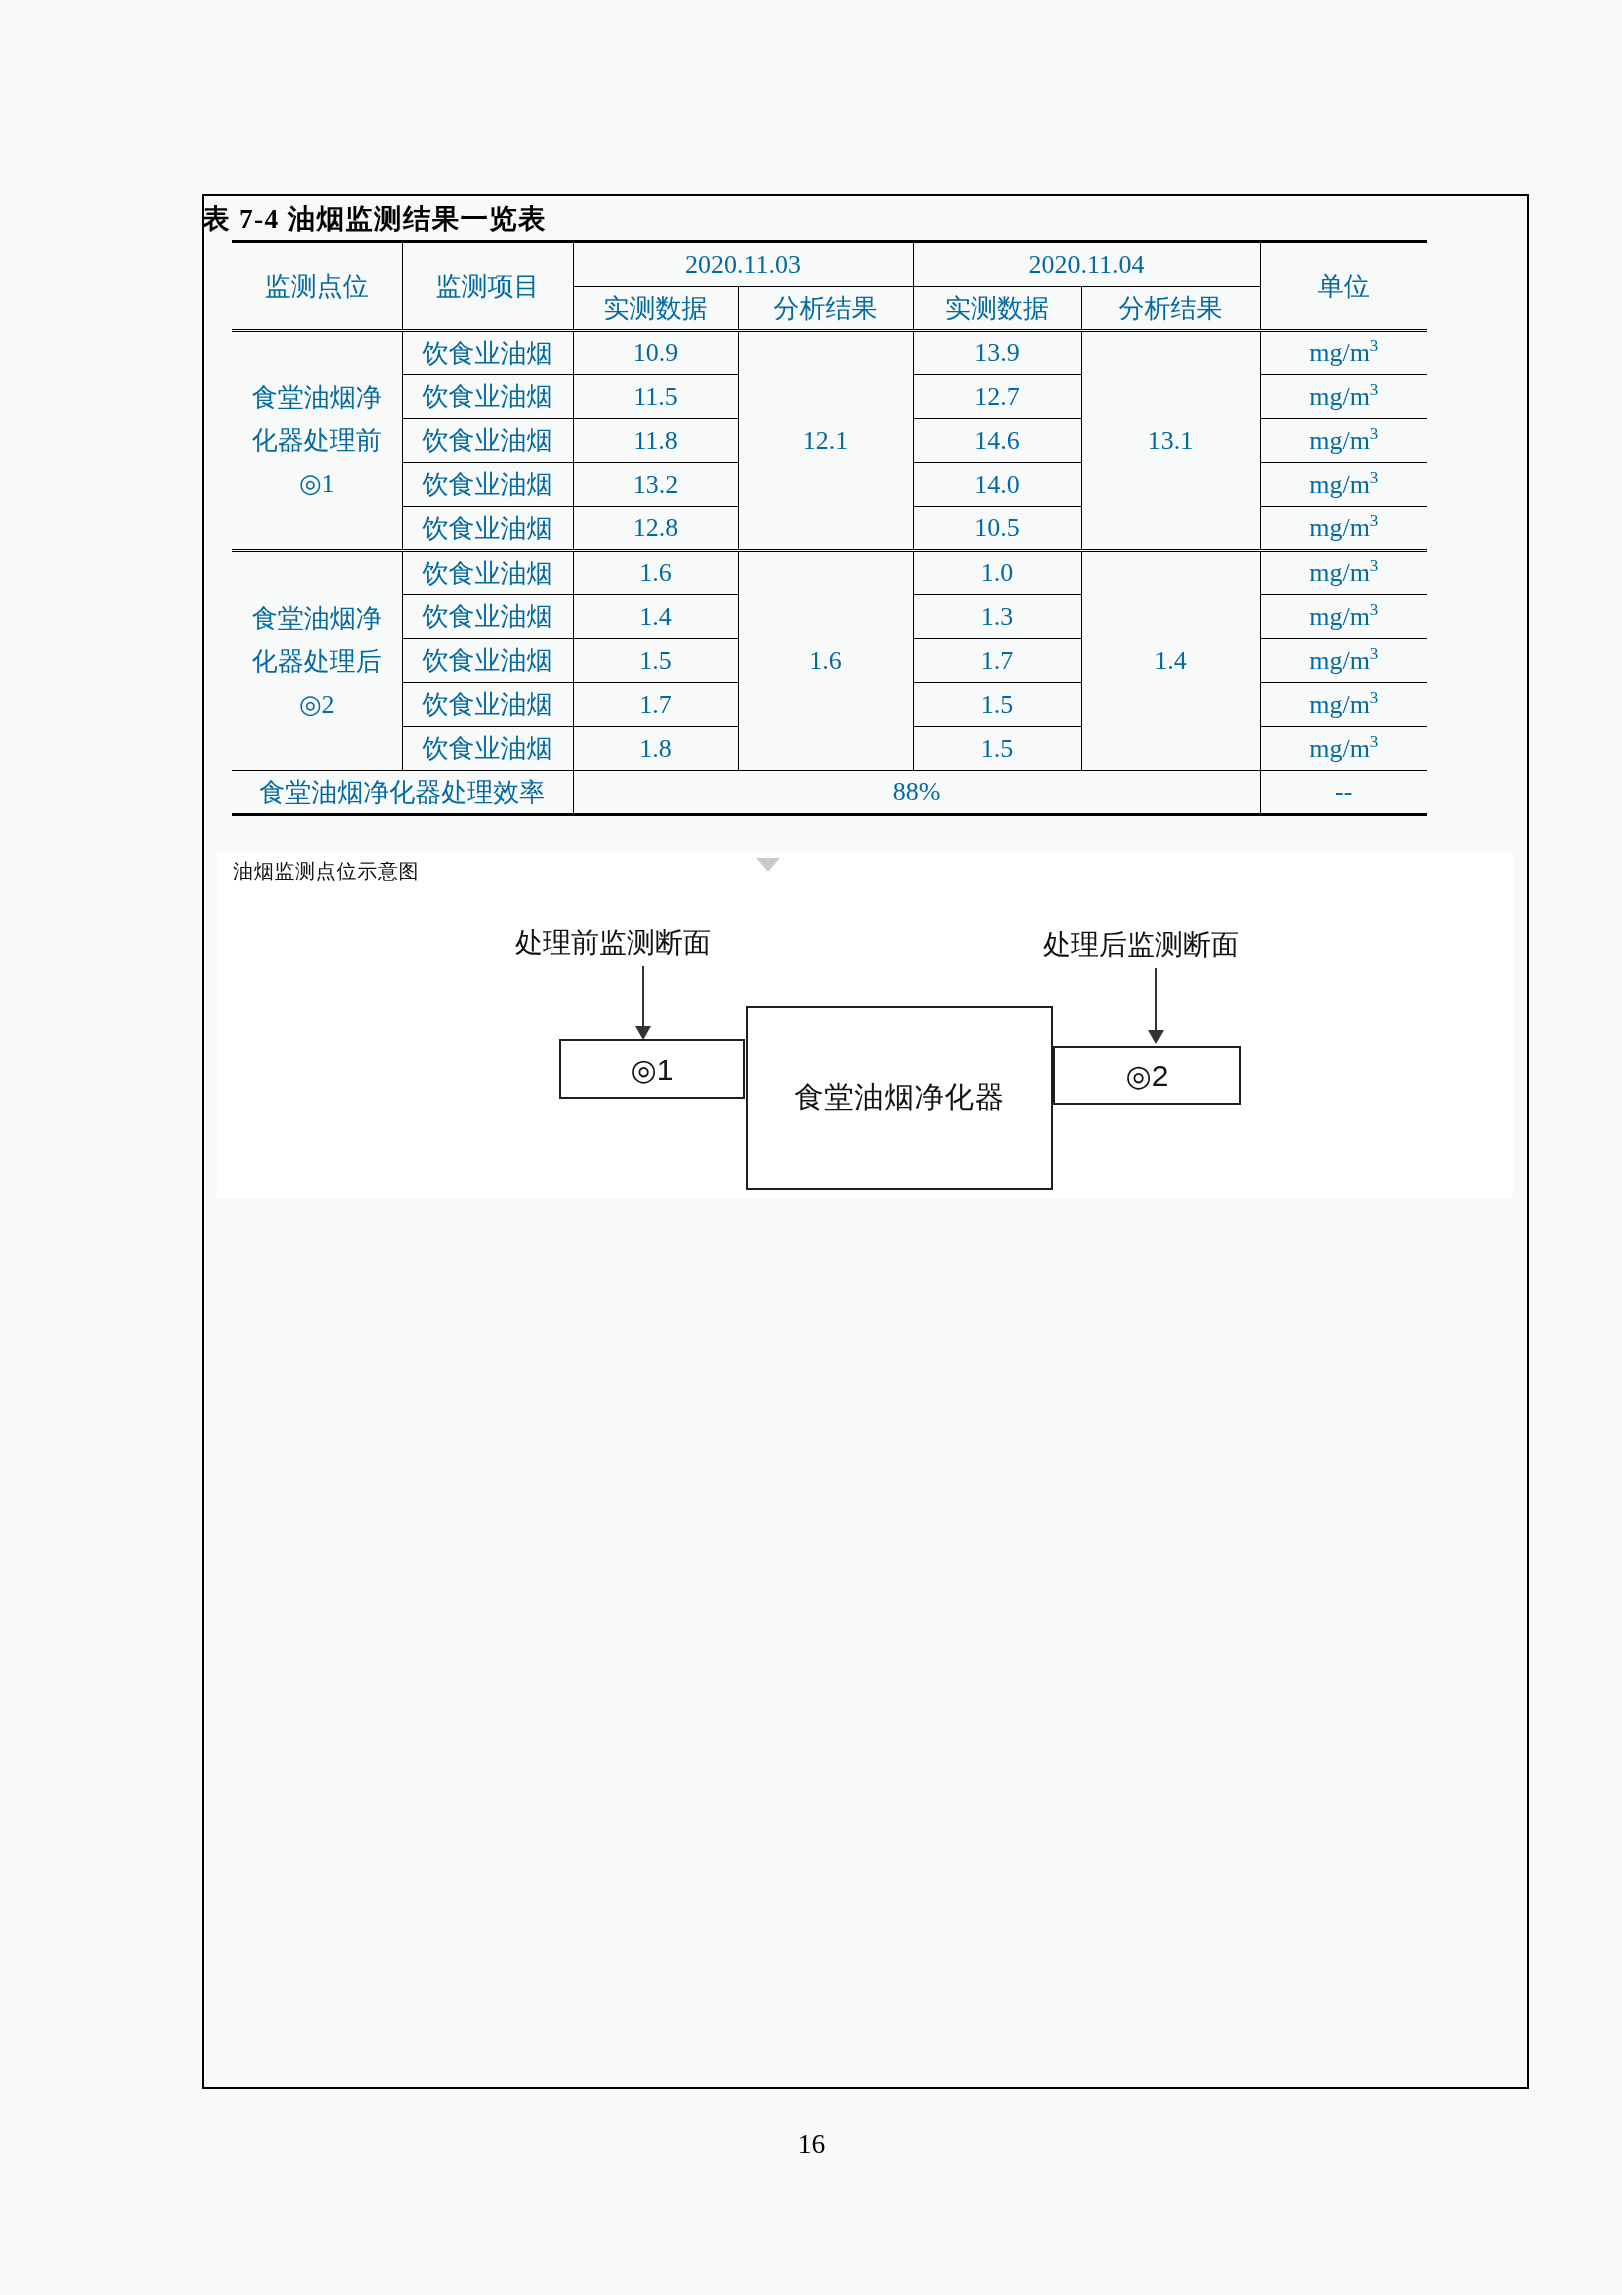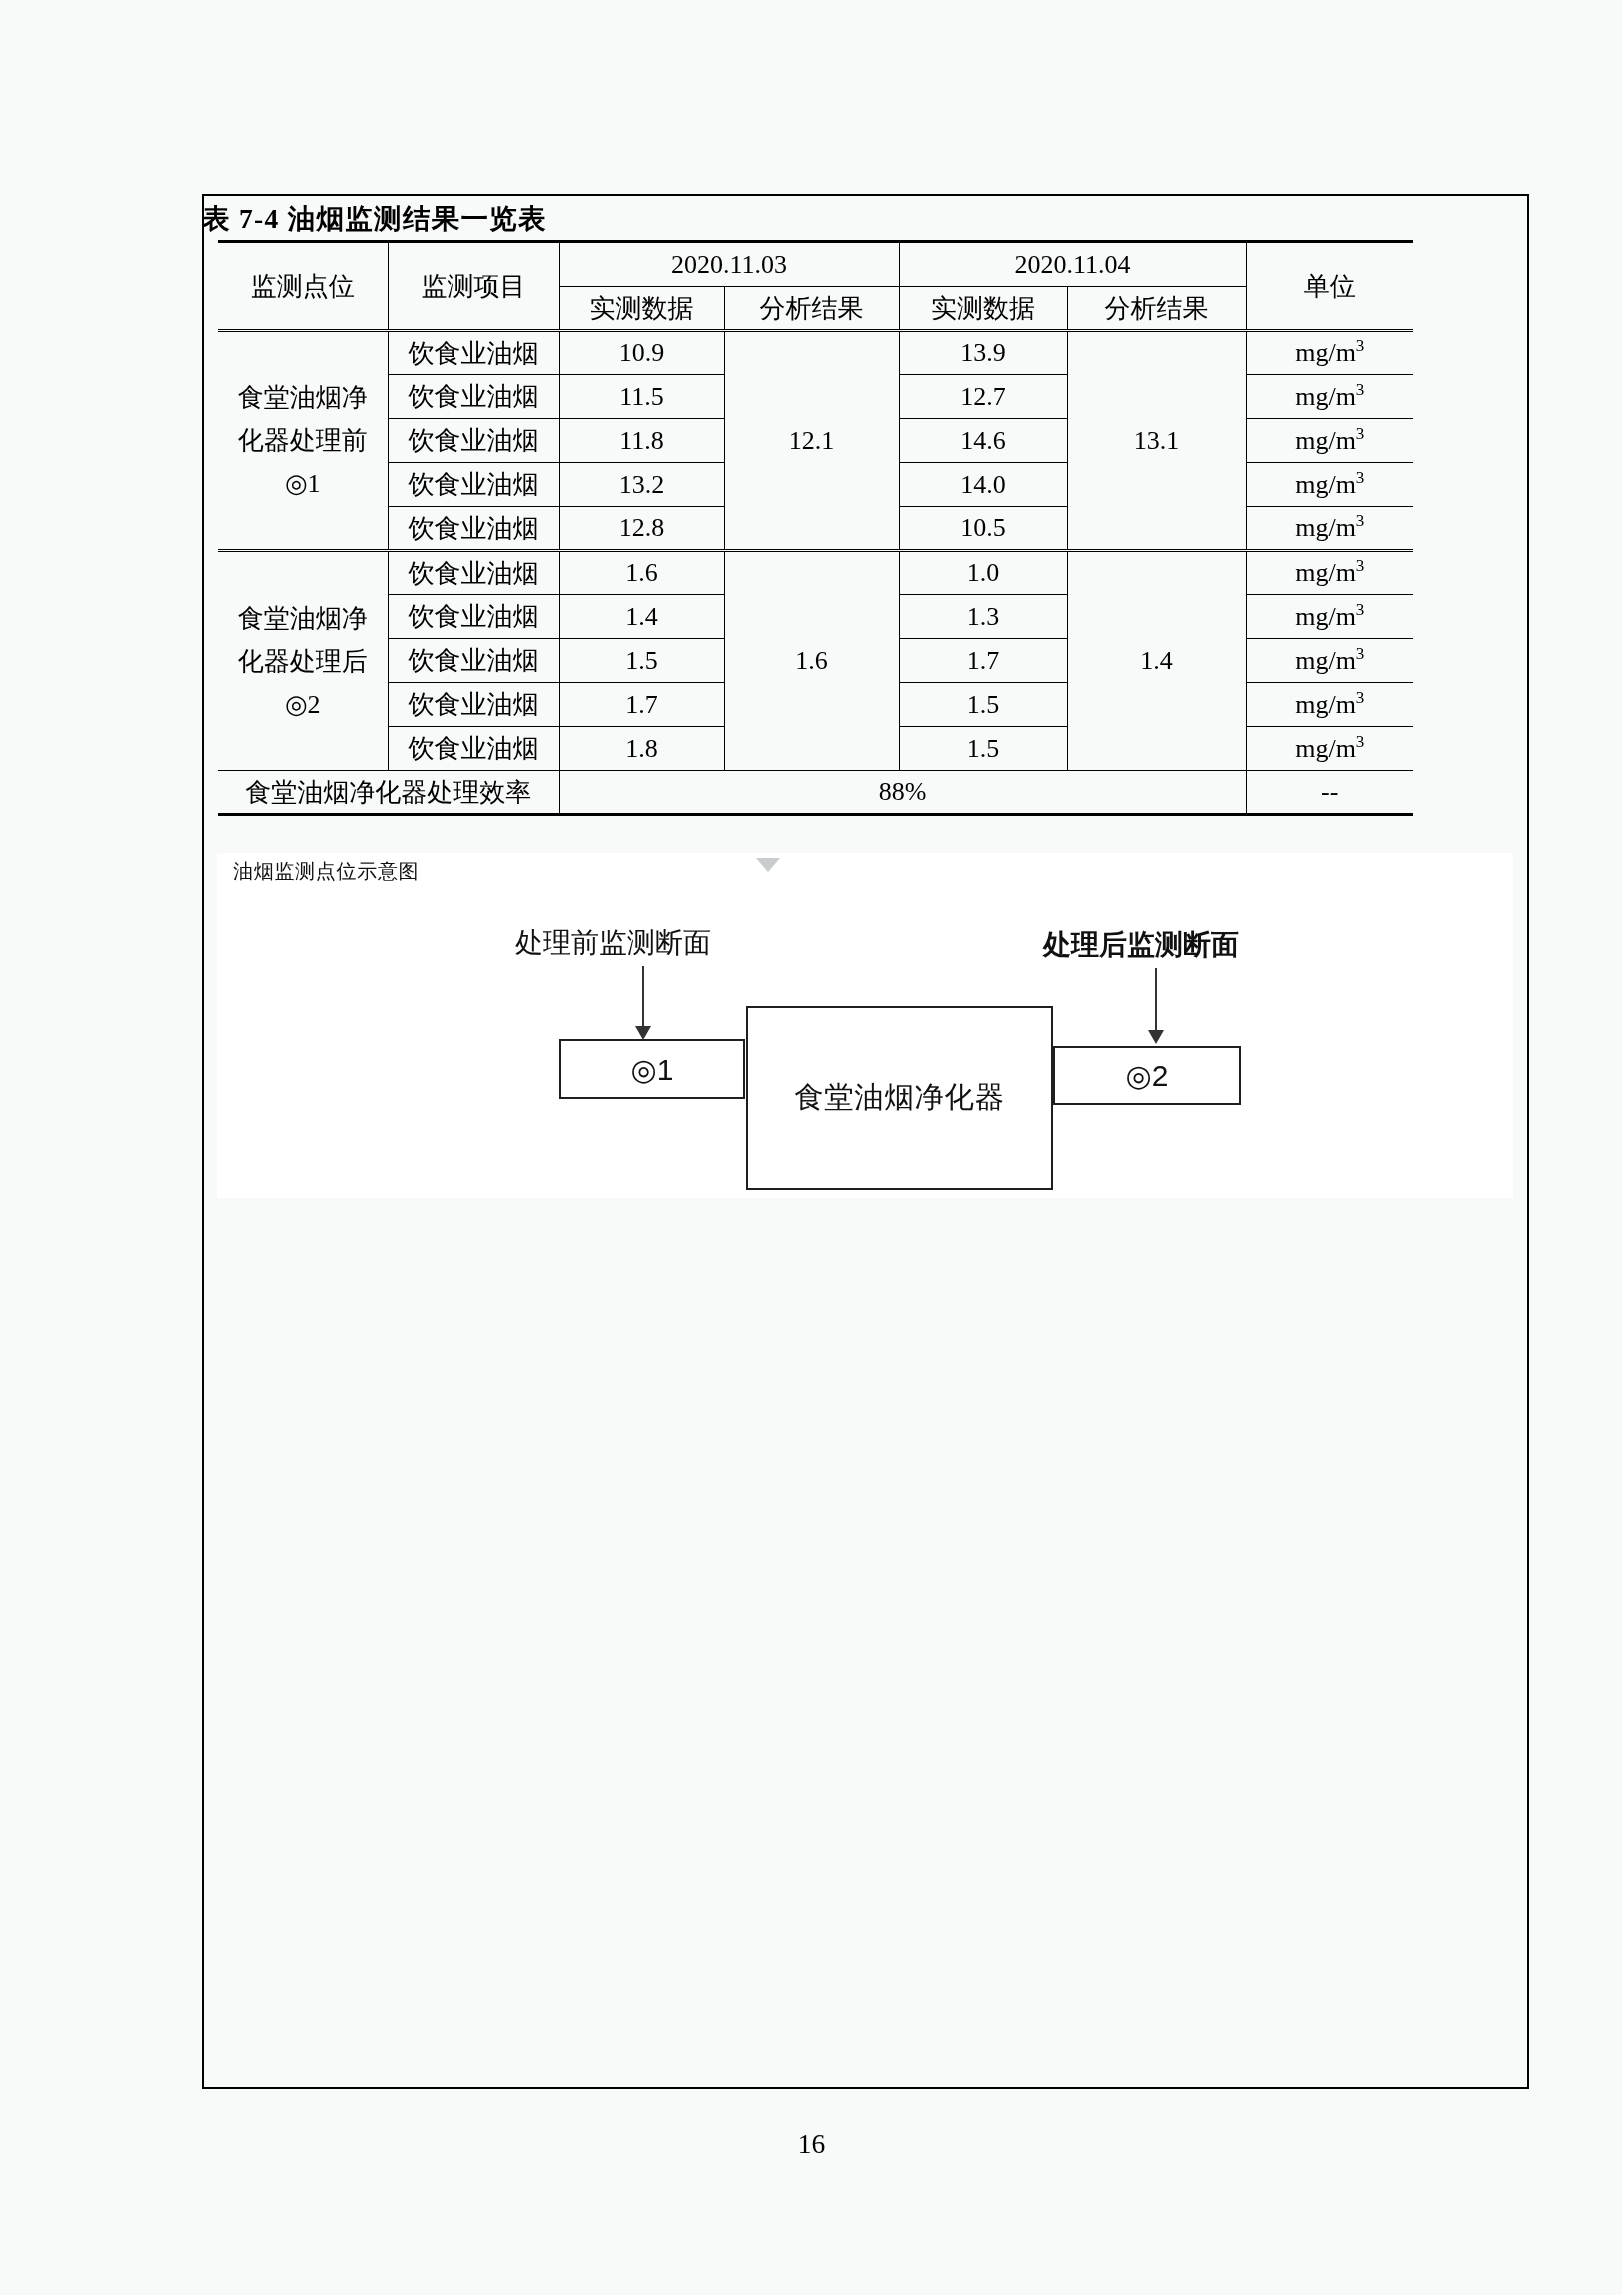--- a/index.html
+++ b/index.html
@@ -15,23 +15,23 @@
   }
   .frame{
     position:absolute; left:202px; top:194px; width:1327px; height:1895px;
     border:2px solid var(--line); box-sizing:border-box;
   }
   .table-title{
     position:absolute; left:202px; top:201px; width:1327px;
     font-size:27.5px; font-weight:bold; letter-spacing:1.3px;
   }
   table.monitor{
-    position:absolute; left:218px; top:240px; width:1194px;
+    position:absolute; left:232px; top:240px; width:1194px;
     border-collapse:collapse; table-layout:fixed;
-    font-size:26px; color:#000000;
+    font-size:26px; color:#0369a1;
     border-top:3.3px solid var(--line); border-bottom:3.9px solid var(--line);
   }
   table.monitor td{
     border:1.3px solid var(--line);
     text-align:center; vertical-align:middle; padding:0;
   }
   table.monitor td.first{border-left:none;}
   table.monitor td.last{border-right:none;}
   table.monitor td.dbl{border-bottom:3.9px double var(--line);}
   tr.h1{height:45px;} tr.h2{height:44px;}
@@ -48,21 +48,21 @@
   }
   .anchor-tri{
     position:absolute; left:539px; top:5.2px; width:0; height:0;
     border-left:12.4px solid transparent; border-right:12.4px solid transparent;
     border-top:14.4px solid var(--triangle);
   }
   .dg-label{
     position:absolute; width:236px; text-align:left; font-size:28px;
   }
   .lbl-before{left:298px; top:71px;}
-  .lbl-after{left:826px; top:73px;font-weight:bold;}
+  .lbl-after{left:826px; top:73px;}
   .arrow-shaft{position:absolute; width:2px; background:var(--arrow);}
   .shaft-left{left:425px; top:113px; height:62px;}
   .shaft-right{left:938px; top:115px; height:64px;}
   .arrow-head{
     position:absolute; width:0; height:0;
     border-left:8.5px solid transparent; border-right:8.5px solid transparent;
     border-top:14.4px solid var(--arrow);
   }
   .head-left{left:418px; top:173px;}
   .head-right{left:931px; top:177px;}

